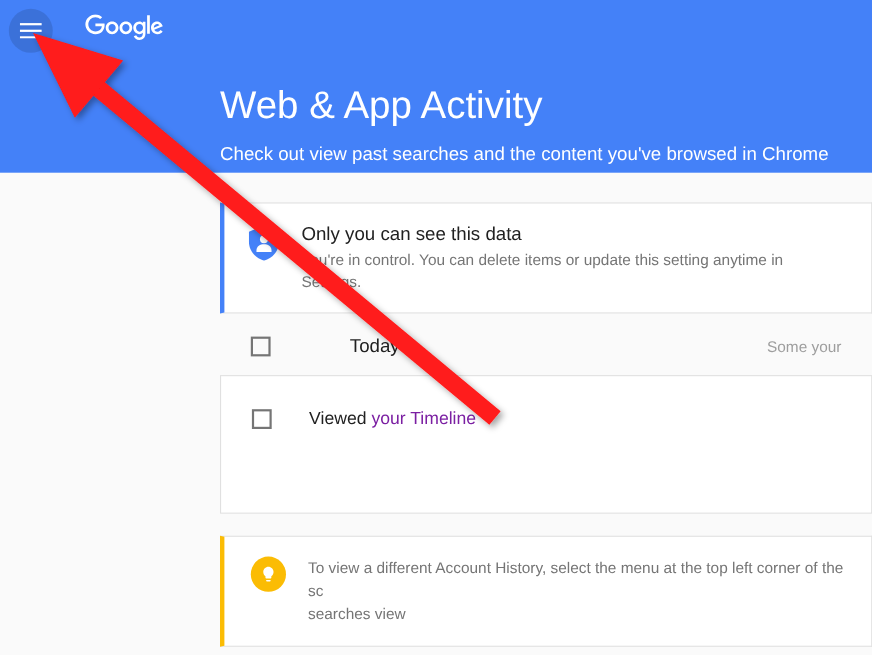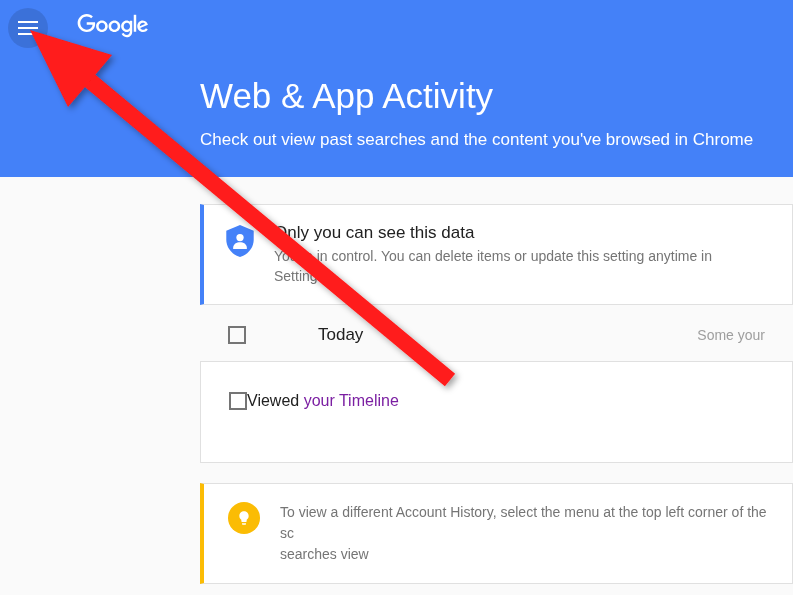--- a/index.html
+++ b/index.html
@@ -6,21 +6,21 @@
     body {
       font-family: Arial, Helvetica, sans-serif;
       background: #fafafa;
       width: 793px;
       height: 595px;
       overflow: hidden;
       position: relative;
     }
     .header {
       background: #4481f8;
-      height: 177px;
+      height: 157px;
       position: relative;
       padding: 0;
     }
     .header-top {
       display: flex;
       align-items: center;
       padding: 8px 8px;
       gap: 28px;
     }
     .menu-btn {
@@ -108,23 +108,24 @@
       flex: 1;
       margin-left: 38px;
     }
     .section-right {
       font-size: 14px;
       color: #9e9e9e;
     }
     .activity-item {
       background: #fff;
       border: 1px solid #e0e0e0;
-      padding: 30px 28px 52px 28px;
+      padding: 30px 28px 76px 28px;
       display: flex;
       align-items: flex-start;
+      gap: 34px;
     }
     .activity-text {
       font-size: 16px;
       color: #212121;
     }
     .activity-link {
       color: #7b1fa2;
     }
     .tip-card {
       border-left-color: #fbbc04;

